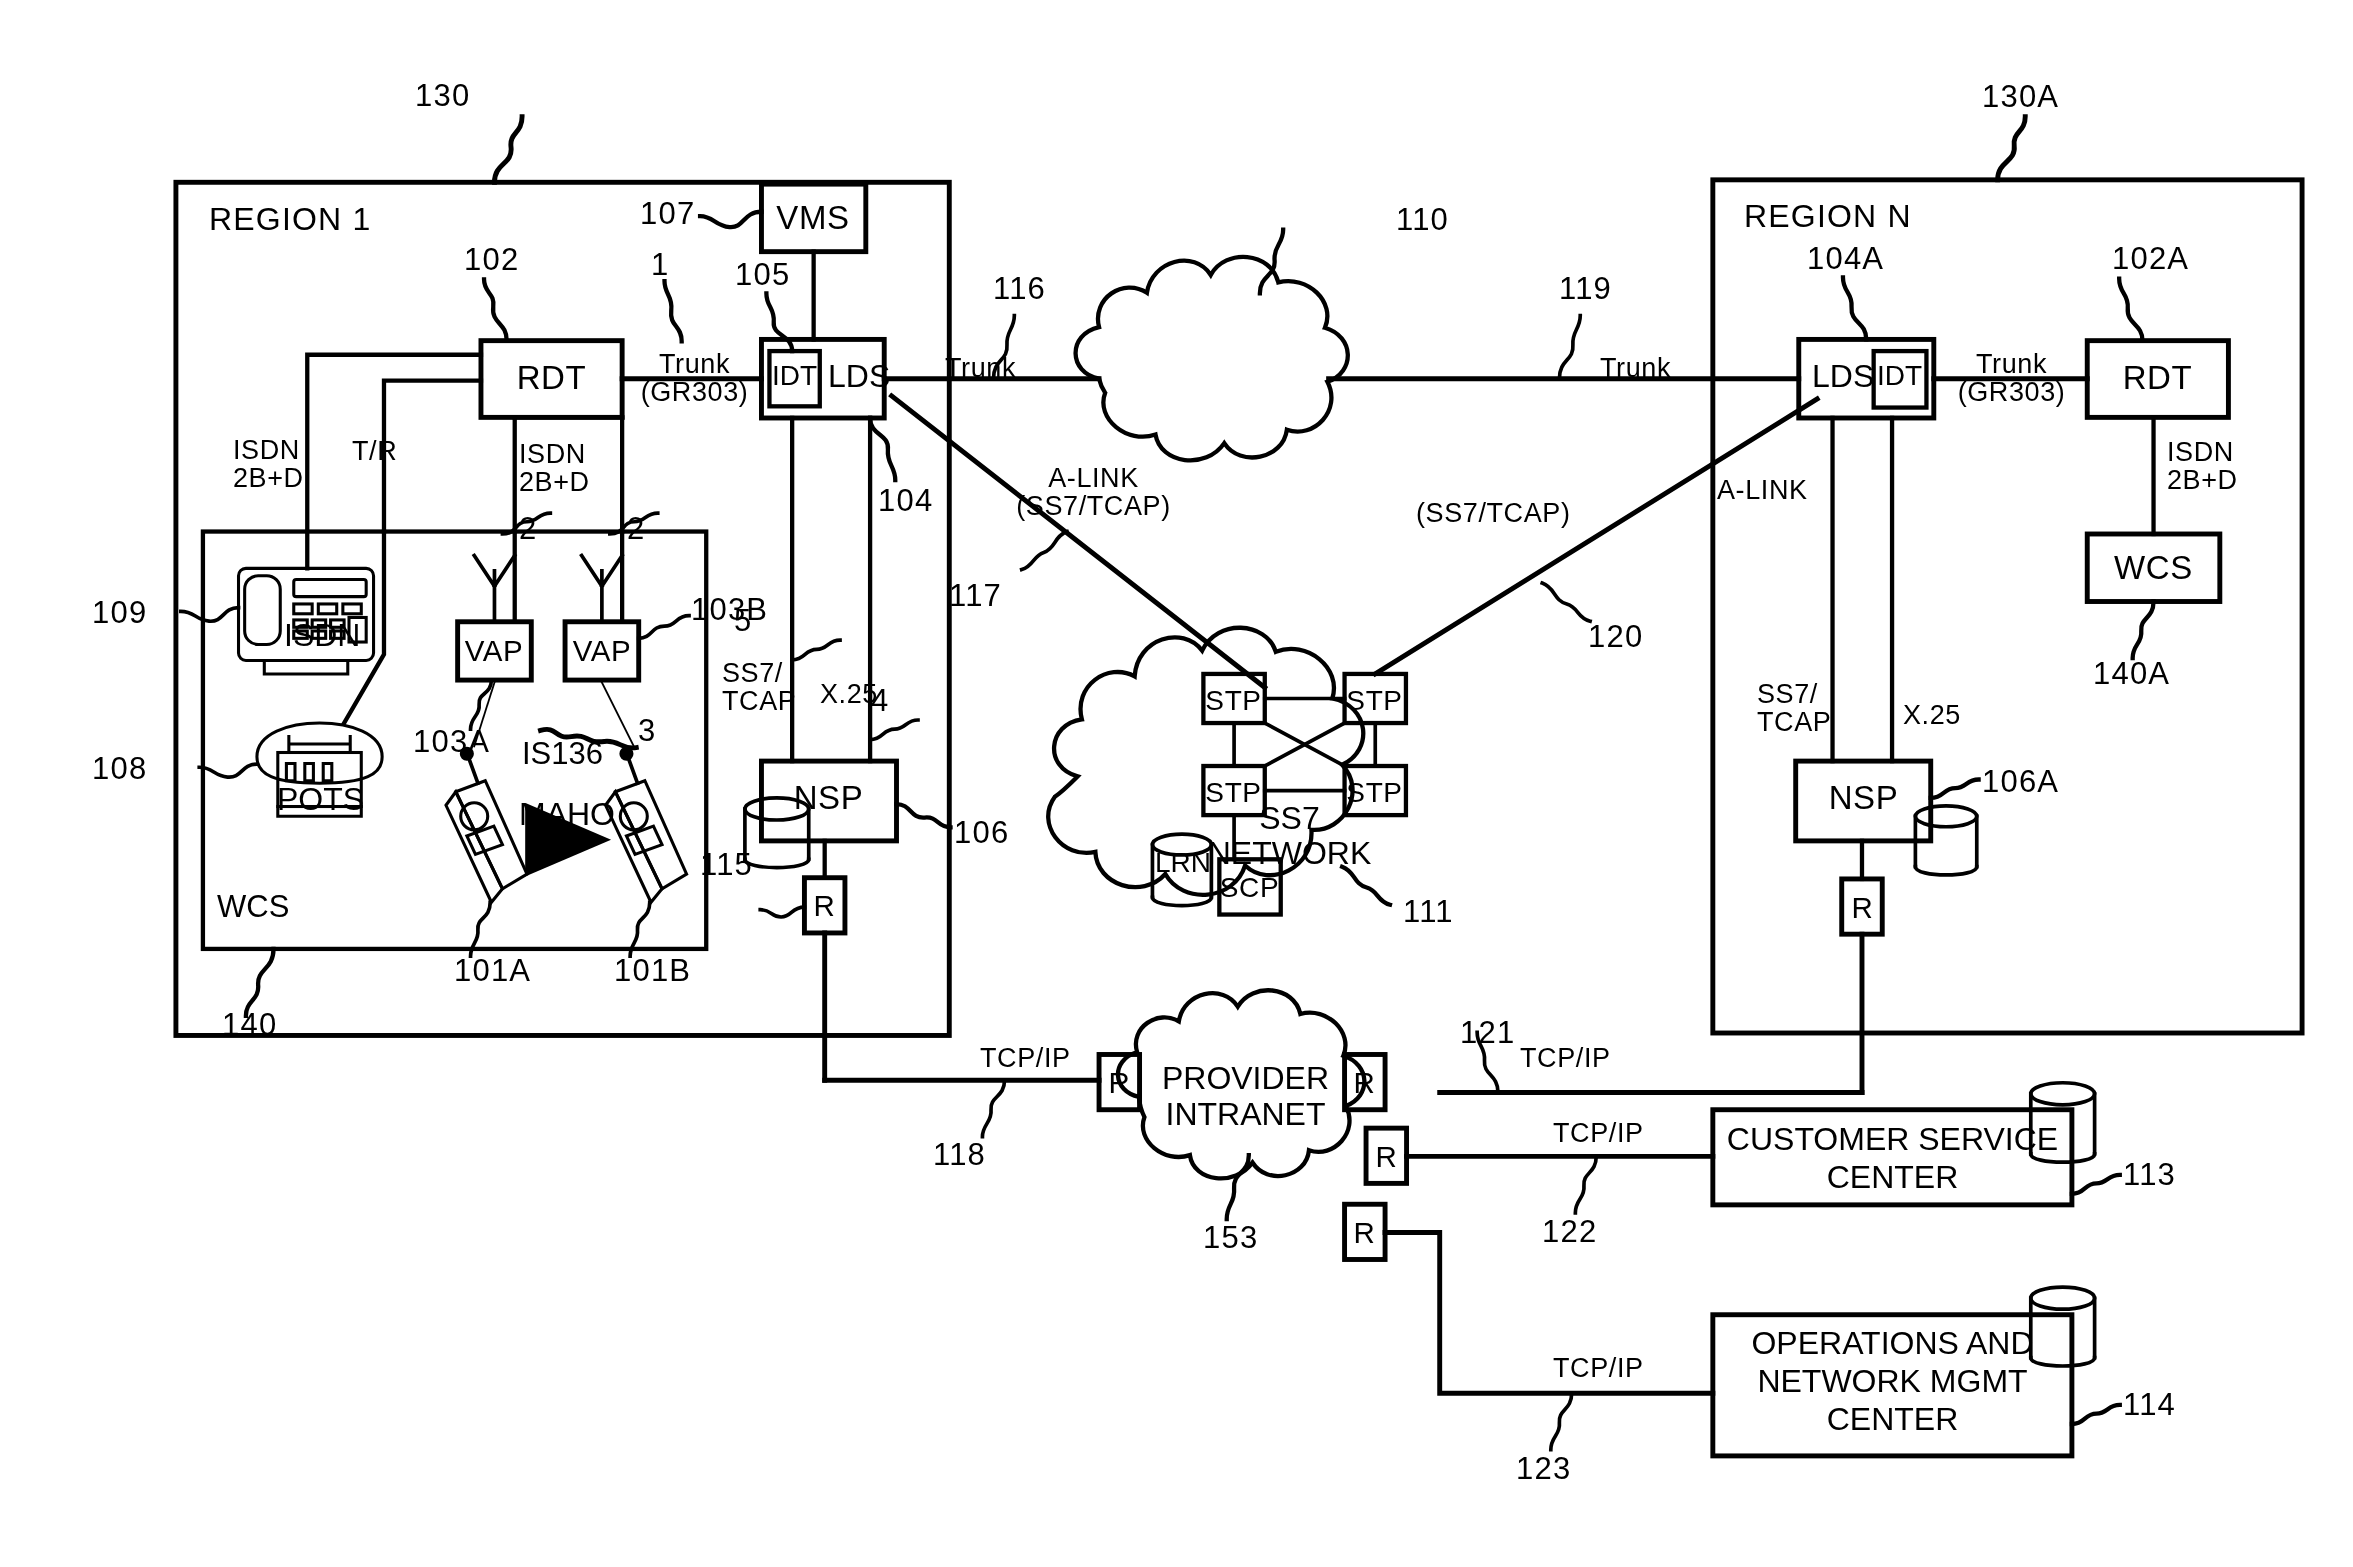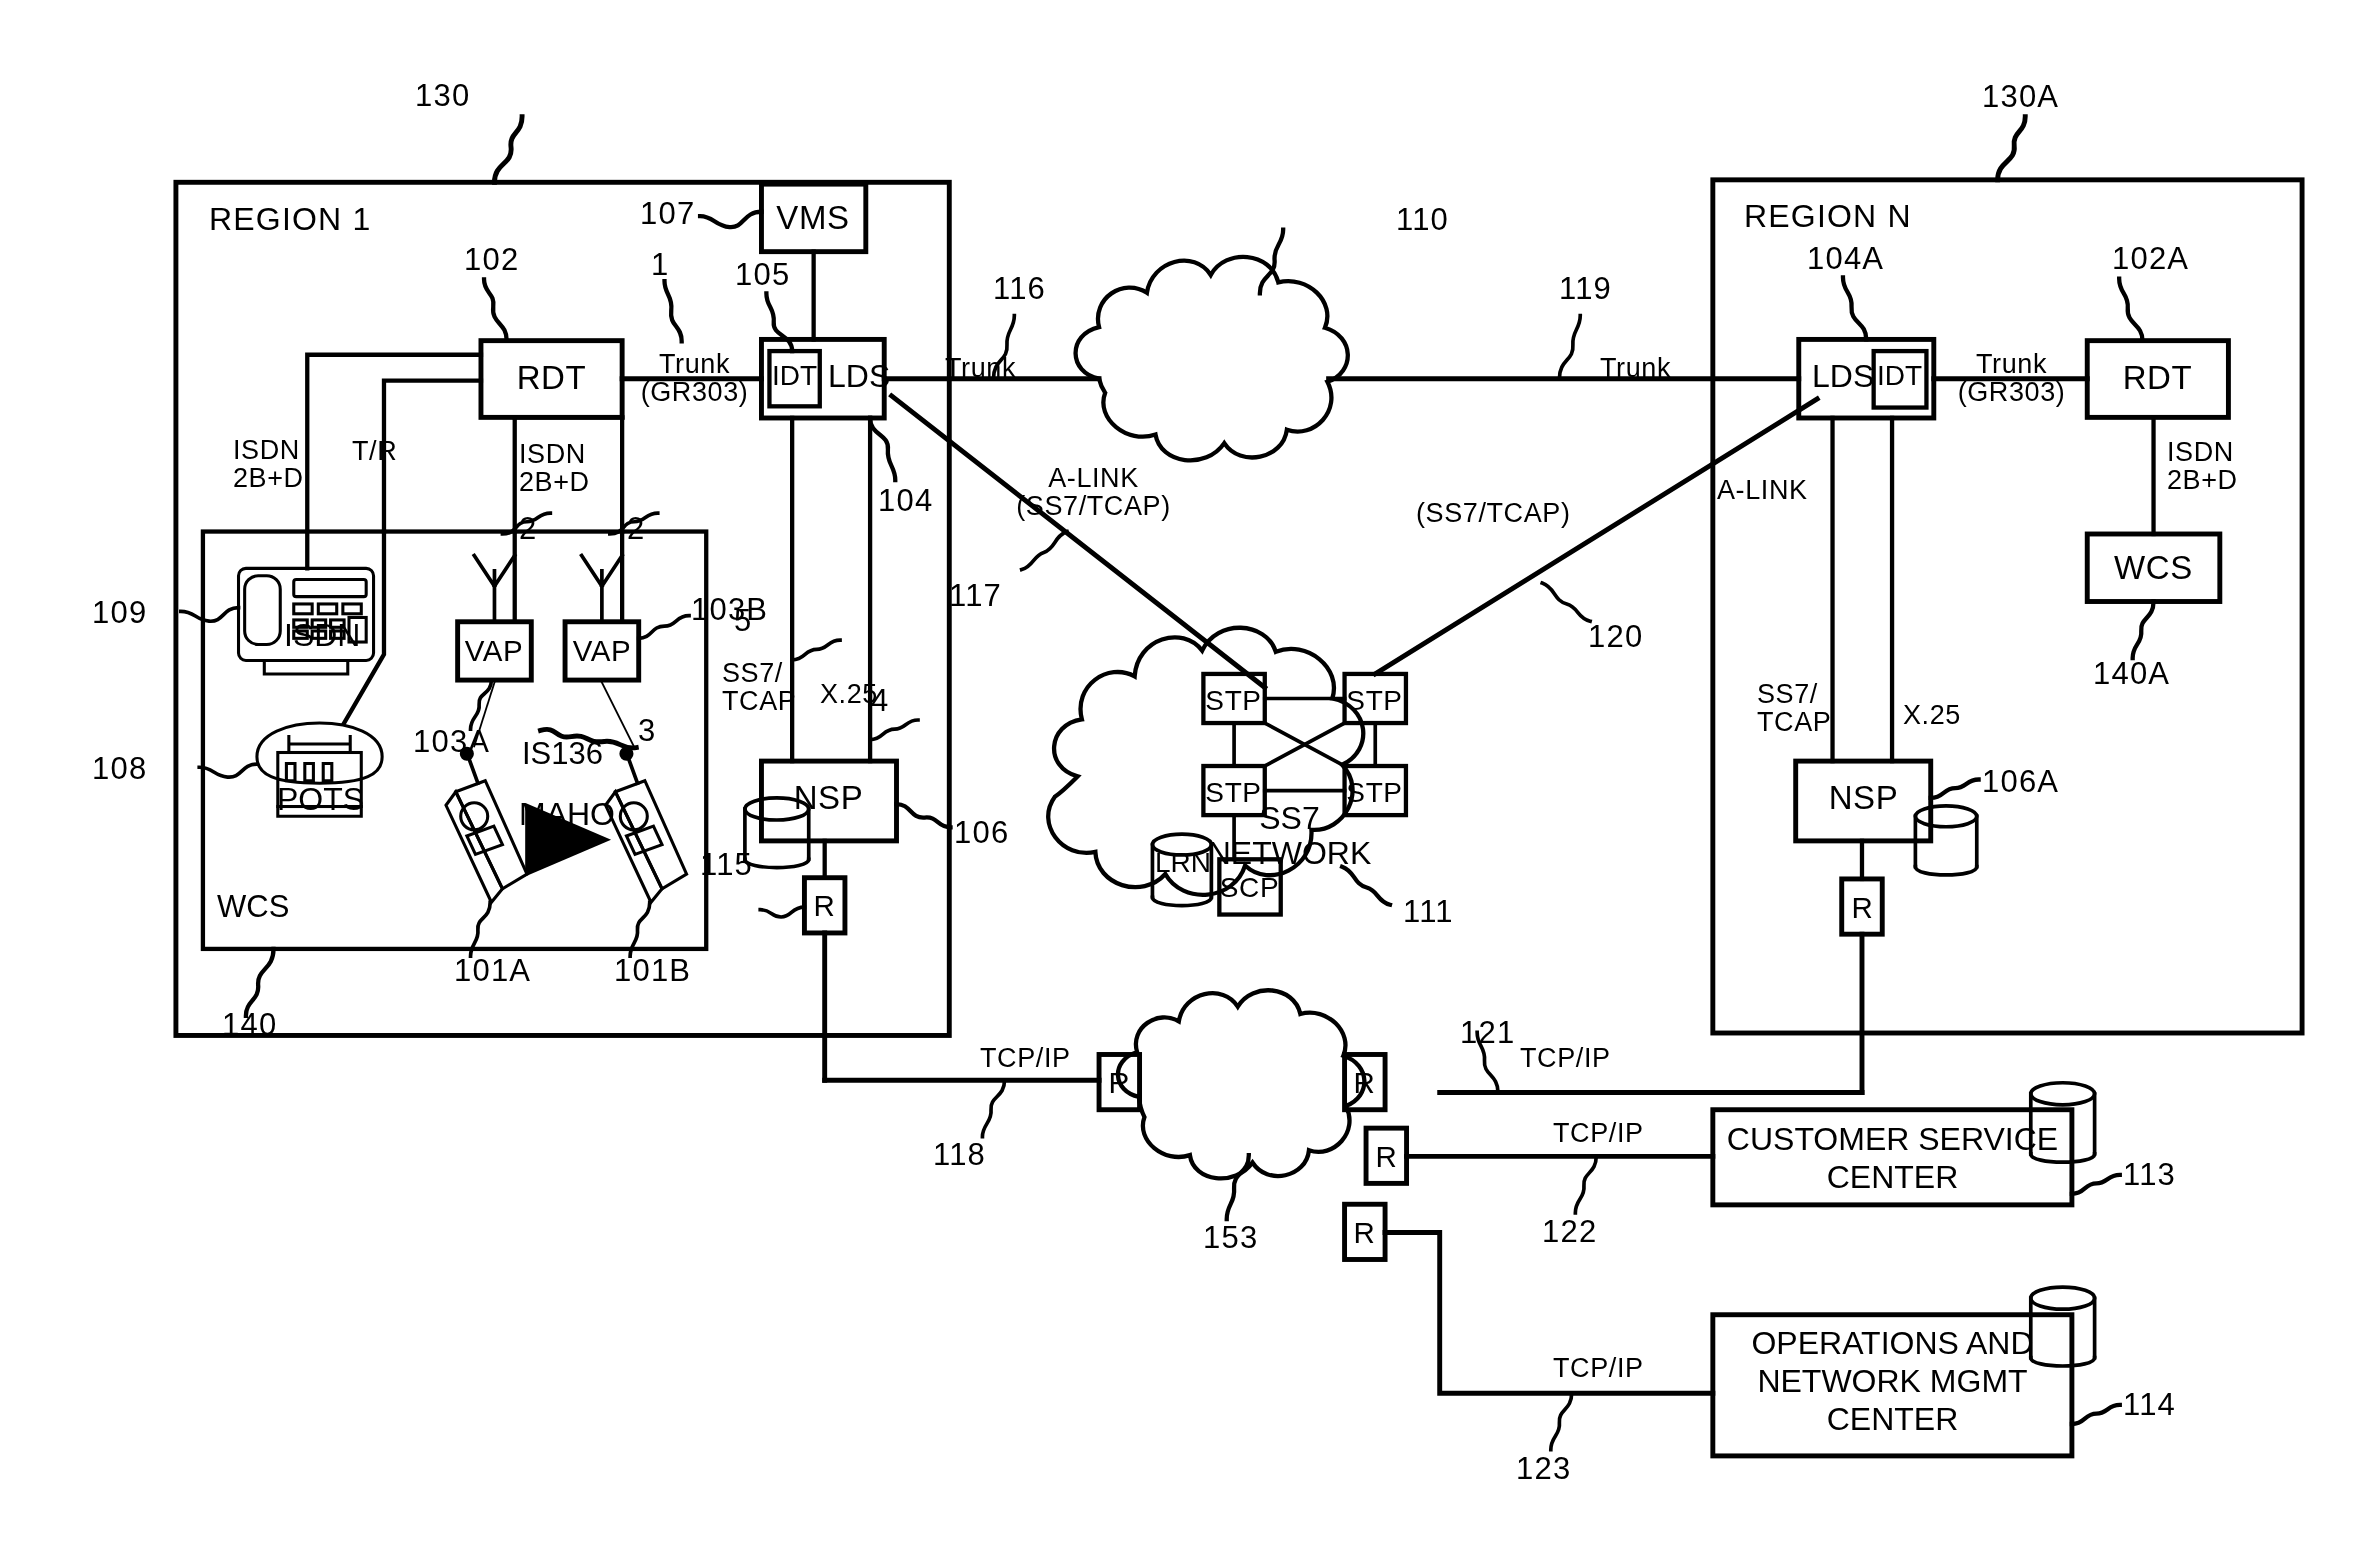--- a/index.html
+++ b/index.html
@@ -431,20 +431,21 @@
 <div class="lbl small" style="left:1553px;top:1119px;">TCP/IP</div>
 <div class="lbl ref" style="left:1542px;top:1216px;">122</div>
 <div class="lbl small" style="left:1553px;top:1354px;">TCP/IP</div>
 <div class="lbl ref" style="left:1516px;top:1453px;">123</div>
 
 <div class="lbl boxtxt" style="left:1099px;top:1068px;width:41px;font-size:29.5px;">R</div>
 <div class="lbl boxtxt" style="left:1344px;top:1068px;width:41px;font-size:29.5px;">R</div>
 <div class="lbl boxtxt" style="left:1366px;top:1142px;width:41px;font-size:29.5px;">R</div>
 <div class="lbl boxtxt" style="left:1344px;top:1218px;width:41px;font-size:29.5px;">R</div>
 
+<div class="lbl ctr" style="left:1141px;top:1060px;width:209px;font-size:32px;line-height:1.14;"><span>PROVIDER</span><br><span>INTRANET</span></div>
 <div class="lbl ref" style="left:1203px;top:1222px;">153</div>
 
 <div class="lbl ctr" style="left:1713px;top:1121px;width:359px;font-size:32px;line-height:1.18;text-align:center;"><span>CUSTOMER SERVICE</span><br><span>CENTER</span></div>
 <div class="lbl ref" style="left:2123px;top:1159px;">113</div>
 
 <div class="lbl ctr" style="left:1713px;top:1325px;width:359px;font-size:32px;line-height:1.18;"><span>OPERATIONS AND</span><br><span>NETWORK MGMT</span><br><span>CENTER</span></div>
 <div class="lbl ref" style="left:2123px;top:1389px;">114</div>
 
 </div>
 

